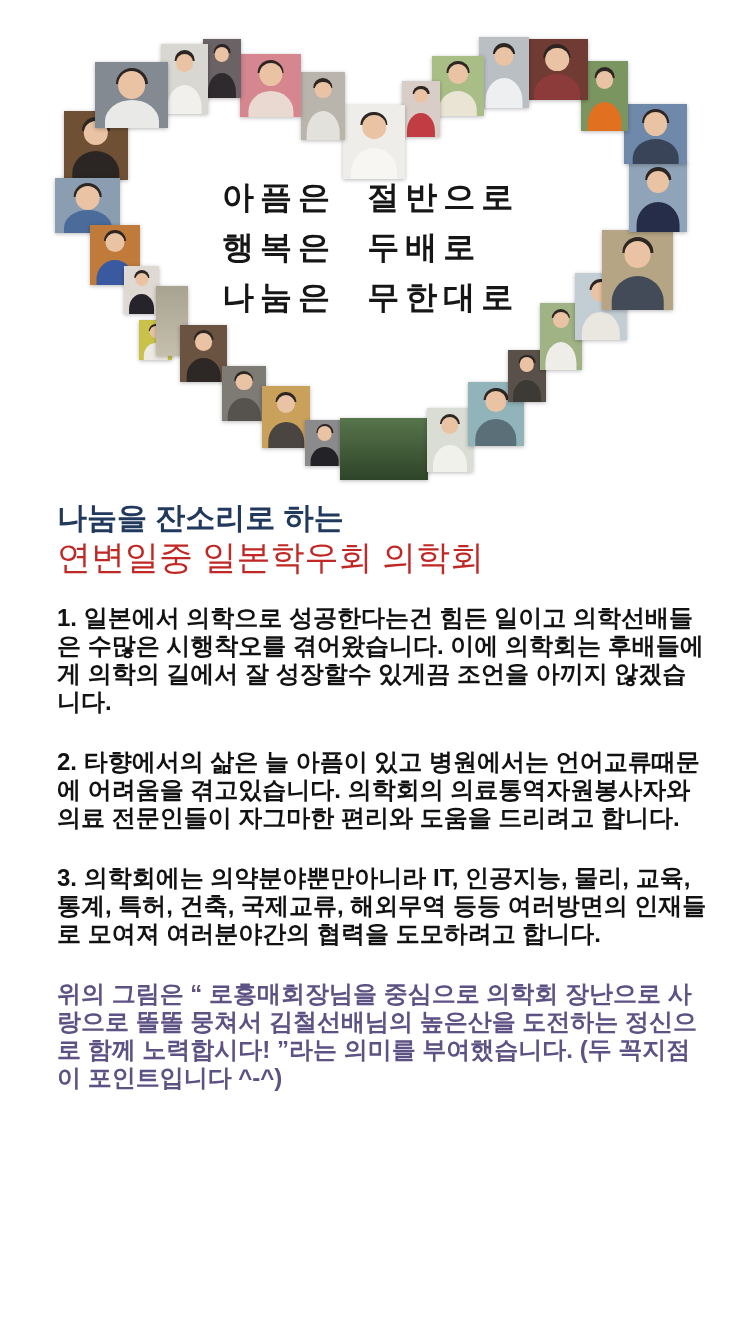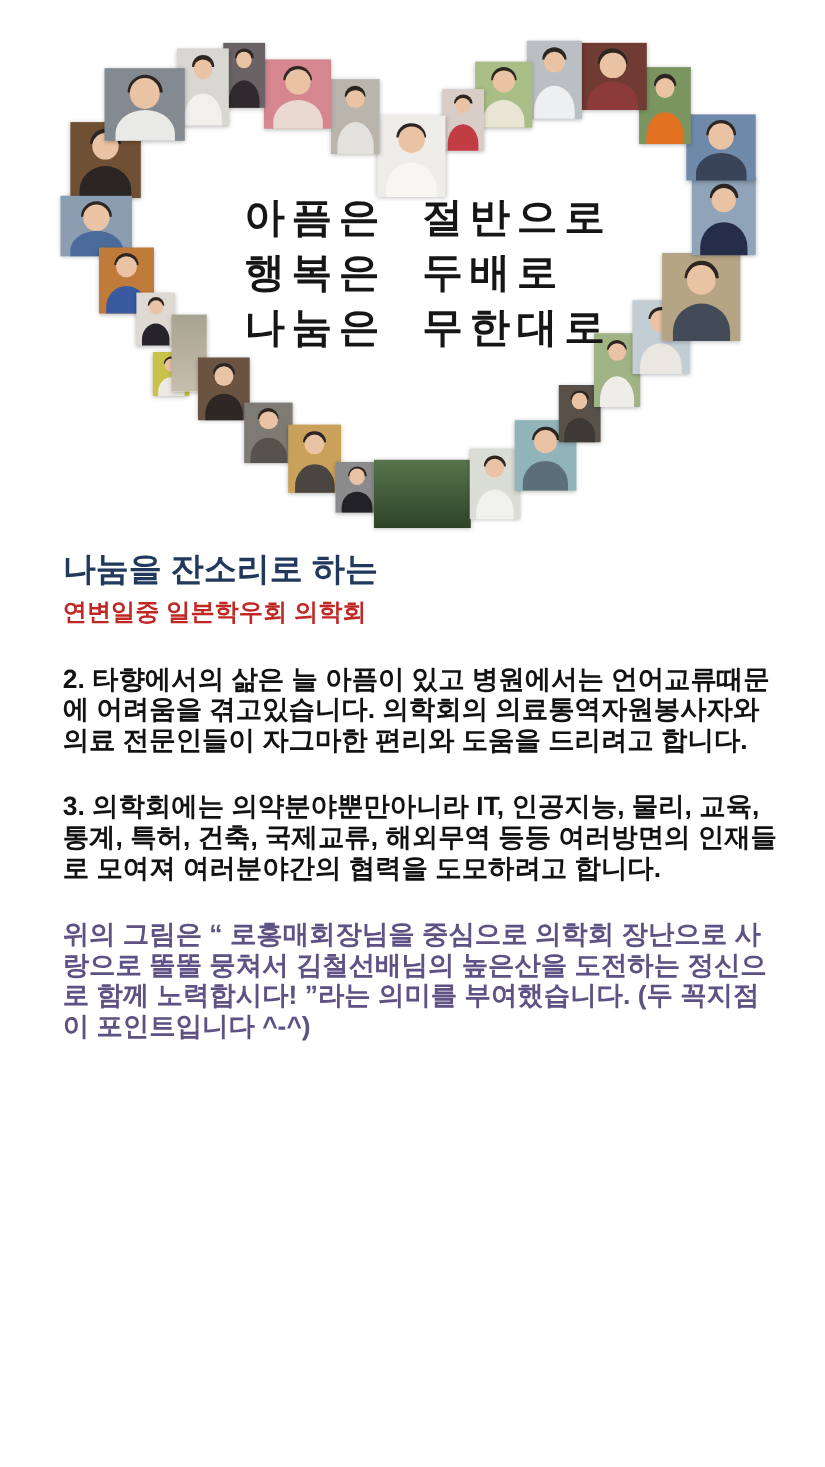--- a/index.html
+++ b/index.html
@@ -34,33 +34,33 @@
   .tile .torso{
     position:absolute;left:50%;bottom:-4%;
     width:74%;height:46%;
     transform:translateX(-50%);
     border-radius:50% 50% 0 0/70% 70% 0 0;
   }
   .calligraphy{
     position:absolute;left:222px;top:172px;
     font-family:"DejaVu Serif", serif;
     font-weight:bold;
-    font-size:37px;line-height:50px;
+    font-size:32px;line-height:50px;
     letter-spacing:6px;word-spacing:14px;
     color:#161616;
     white-space:nowrap;
   }
   
   .content{position:absolute;left:57px;top:500px;width:650px;}
   .title-blue{
     margin:0;font-size:30px;line-height:36px;font-weight:bold;
     color:var(--title-blue);
   }
   .title-red{
-    margin:6px 0 0 0;font-size:22px;line-height:30px;font-weight:bold;
+    margin:6px 0 0 0;font-size:34px;line-height:30px;font-weight:normal;
     color:var(--title-red);
   }
   .para{
     margin:32px 0 0 0;
     font-size:24px;line-height:28px;font-weight:bold;
     color:var(--body-color);
     text-align:left;
   }
   .para.closing{color:var(--closing-color);}
 </style>
@@ -217,18 +217,19 @@
       <div>아픔은 절반으로</div>
       <div>행복은 두배로</div>
       <div>나눔은 무한대로</div>
     </div>
   </div>
 
   <div class="content">
     <h1 class="title-blue">나눔을 잔소리로 하는</h1>
     <h2 class="title-red">연변일중 일본학우회 의학회</h2>
 
+    <p class="para">1. 일본에서 의학으로 성공한다는건 힘든 일이고 의학선배들은 수많은 시행착오를 겪어왔습니다. 이에 의학회는 후배들에게 의학의 길에서 잘 성장할수 있게끔 조언을 아끼지 않겠습니다.</p>
     <p class="para">2. 타향에서의 삶은 늘 아픔이 있고 병원에서는 언어교류때문에 어려움을 겪고있습니다. 의학회의 의료통역자원봉사자와 의료 전문인들이 자그마한 편리와 도움을 드리려고 합니다.</p>
     <p class="para">3. 의학회에는 의약분야뿐만아니라 IT, 인공지능, 물리, 교육, 통계, 특허, 건축, 국제교류, 해외무역 등등 여러방면의 인재들로 모여져 여러분야간의 협력을 도모하려고 합니다.</p>
     <p class="para closing">위의 그림은 “ 로홍매회장님을 중심으로 의학회 장난으로 사랑으로 똘똘 뭉쳐서 김철선배님의 높은산을 도전하는 정신으로 함께 노력합시다! ”라는 의미를 부여했습니다. (두 꼭지점이 포인트입니다 ^-^)</p>
   </div>
 
 </div>
 
 </body></html>

